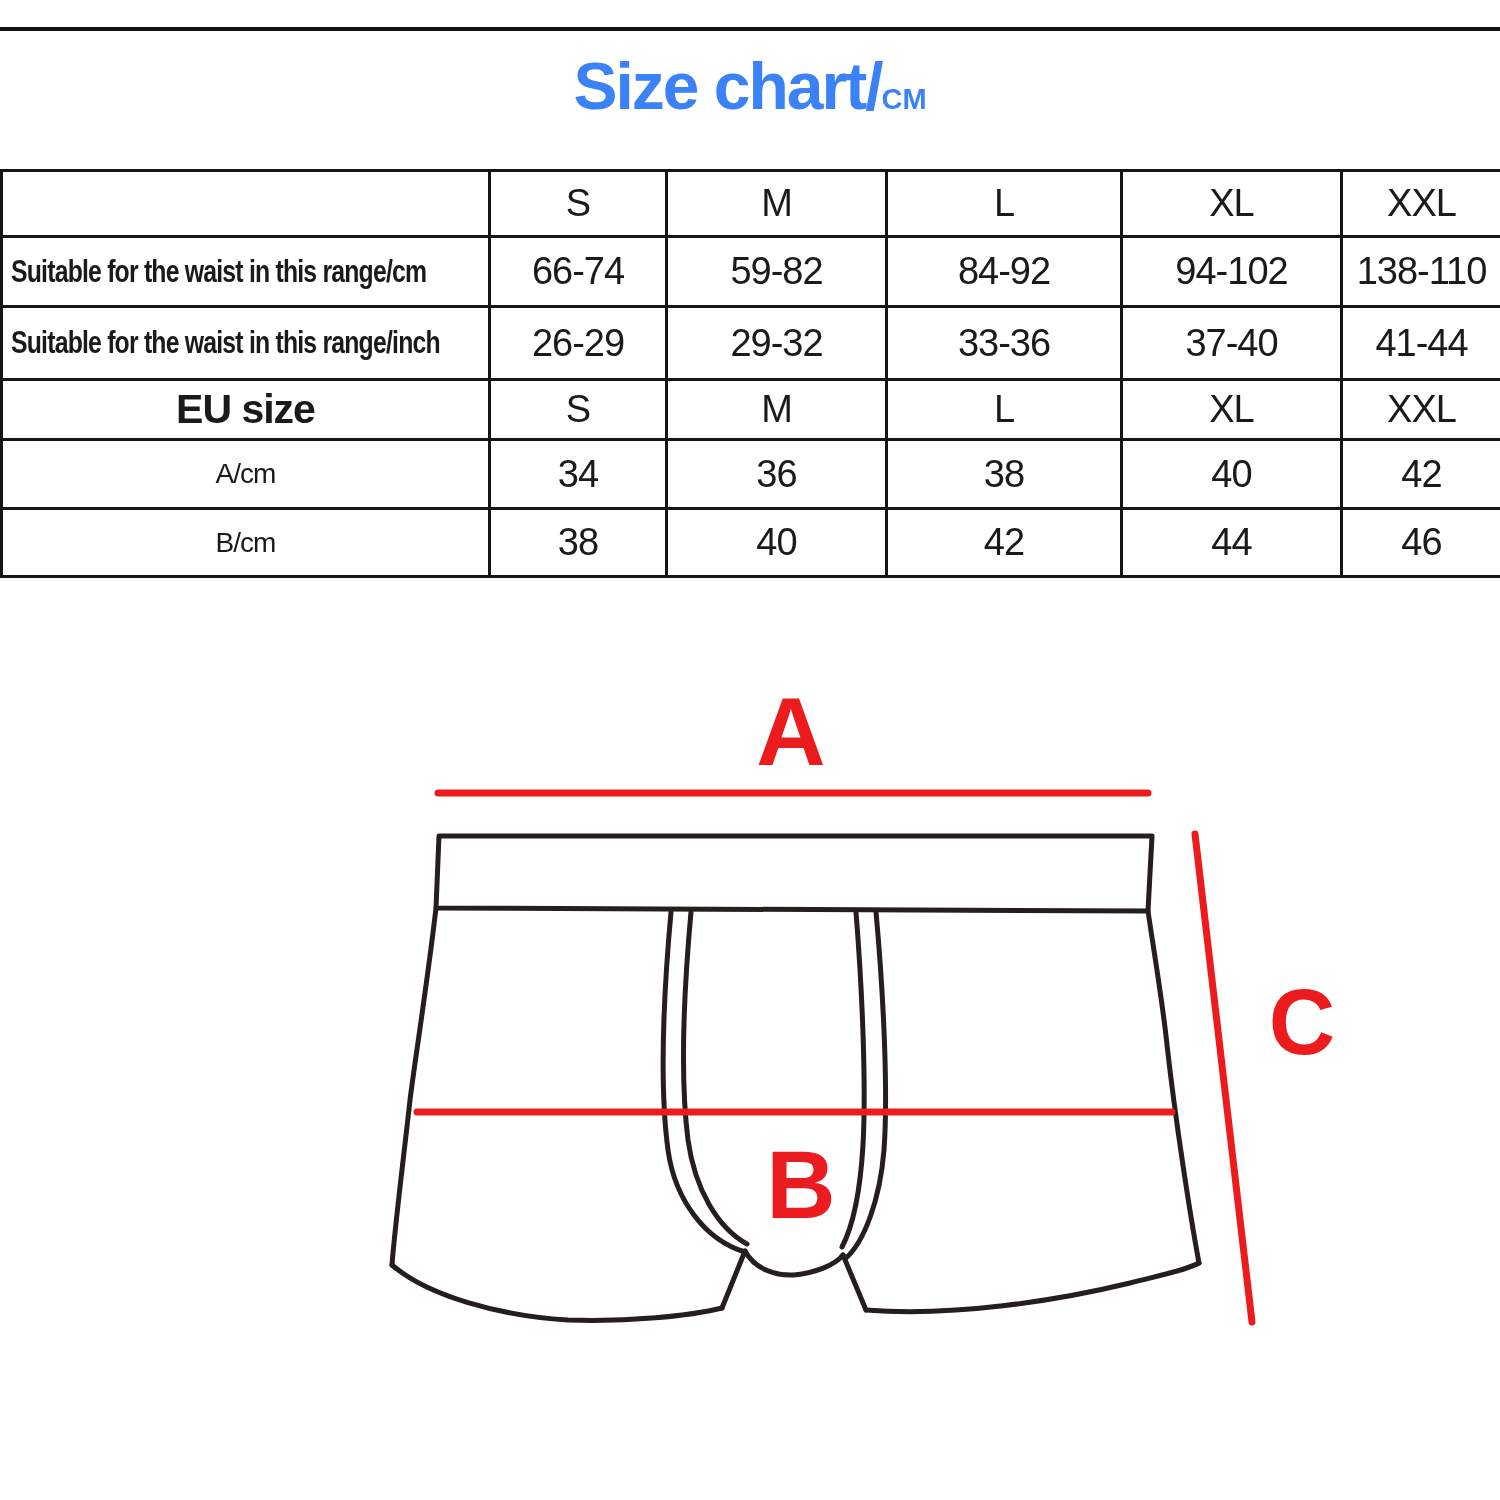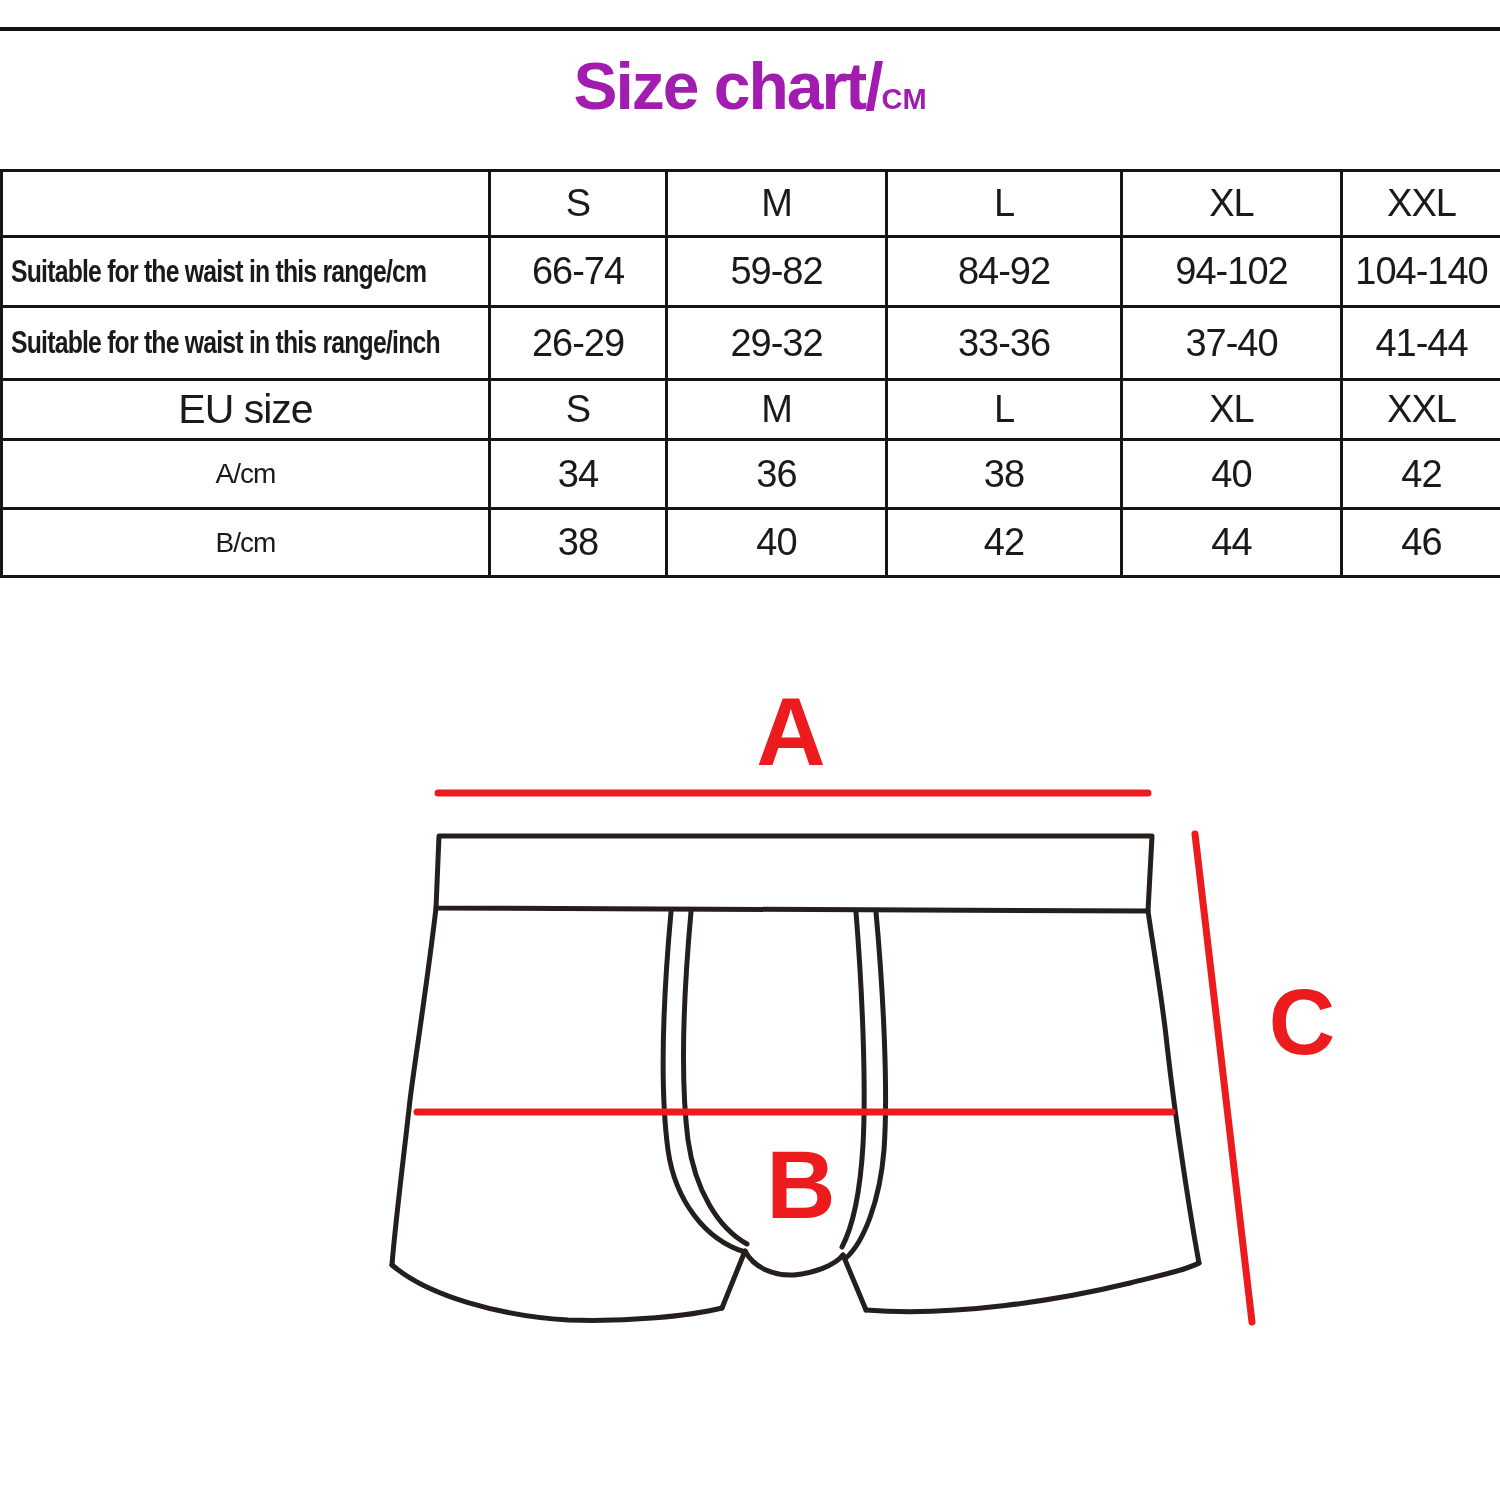--- a/index.html
+++ b/index.html
@@ -5,21 +5,21 @@
   html,body{margin:0;padding:0;background:#ffffff;}
   body{
     width:1500px;height:1500px;position:relative;overflow:hidden;
     font-family:"Liberation Sans","DejaVu Sans",sans-serif;color:#1a1a1a;
   }
   .top-rule{
     position:absolute;left:0;top:27px;width:1500px;height:4px;background:#111111;
   }
   .title-wrap{
     position:absolute;left:0;top:48px;width:1500px;text-align:center;
-    color:#a21caf;white-space:nowrap;
+    color:#3b82f6;white-space:nowrap;
   }
   .title-main{
     font-size:66px;font-weight:bold;letter-spacing:-2px;
   }
   .title-unit{
     font-size:29px;font-weight:bold;letter-spacing:0;
   }
   table.size-table{
     position:absolute;left:0;top:169px;width:1500px;
     border-collapse:collapse;table-layout:fixed;
@@ -27,21 +27,21 @@
   table.size-table td{
     border:3px solid #151515;text-align:center;vertical-align:middle;
     overflow:hidden;white-space:nowrap;
   }
   td.num{font-size:38px;letter-spacing:-1px;}
   td.lbl-cond{text-align:left;padding-left:8px;}
   td.lbl-cond .squeeze{
     display:inline-block;transform:scaleX(0.80);transform-origin:left center;
     font-weight:bold;font-size:31px;letter-spacing:-1px;white-space:nowrap;
   }
-  td.lbl-big{font-size:41px;font-weight:normal;letter-spacing:-1px;}
+  td.lbl-big{font-size:41px;font-weight:bold;letter-spacing:-1px;}
   td.lbl-plain{font-size:28px;letter-spacing:-1px;}
   svg.diagram{position:absolute;left:0;top:0;width:1500px;height:1500px;}
   svg .outline{fill:none;stroke:#241e1c;stroke-width:5;stroke-linecap:round;stroke-linejoin:round;}
   svg .band{fill:#ffffff;stroke:#241e1c;stroke-width:5;stroke-linejoin:round;}
   svg .redline{fill:none;stroke:#ec1c1e;stroke-width:7;stroke-linecap:round;}
   svg text.measure-label{
     fill:#ec1c1e;font-family:"Liberation Sans","DejaVu Sans",sans-serif;
     font-weight:bold;text-anchor:middle;
   }
 </style>
@@ -71,21 +71,21 @@
       <td class="num">L</td>
       <td class="num">XL</td>
       <td class="num">XXL</td>
     </tr>
     <tr style="height:70px">
       <td class="lbl-cond"><span class="squeeze">Suitable for the waist in this range/cm</span></td>
       <td class="num">66-74</td>
       <td class="num">59-82</td>
       <td class="num">84-92</td>
       <td class="num">94-102</td>
-      <td class="num">104-140</td>
+      <td class="num">138-110</td>
     </tr>
     <tr style="height:73px">
       <td class="lbl-cond"><span class="squeeze">Suitable for the waist in this range/inch</span></td>
       <td class="num">26-29</td>
       <td class="num">29-32</td>
       <td class="num">33-36</td>
       <td class="num">37-40</td>
       <td class="num">41-44</td>
     </tr>
     <tr style="height:60px">

